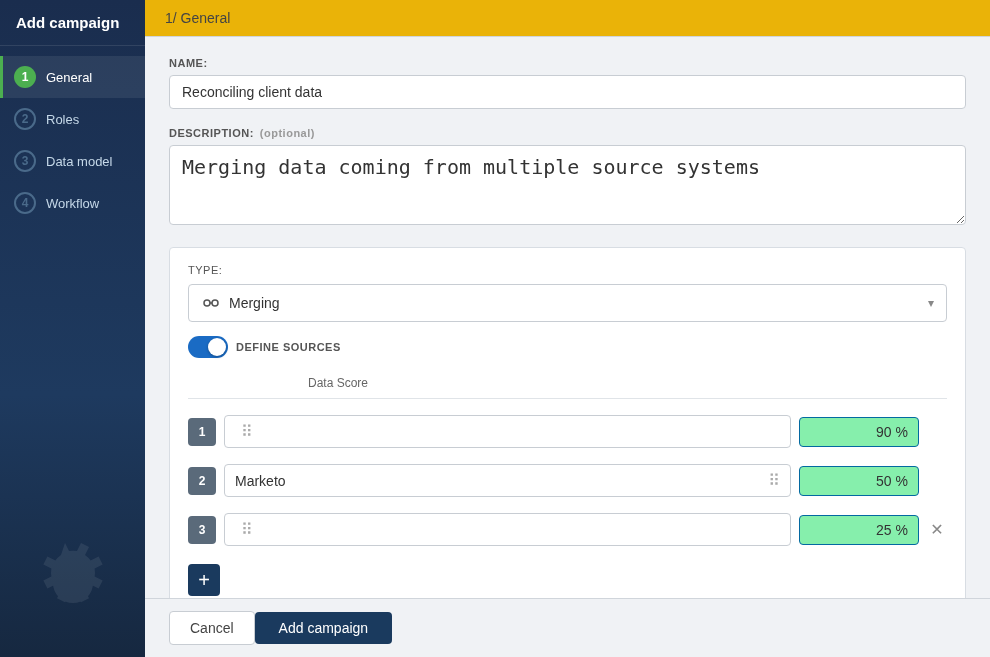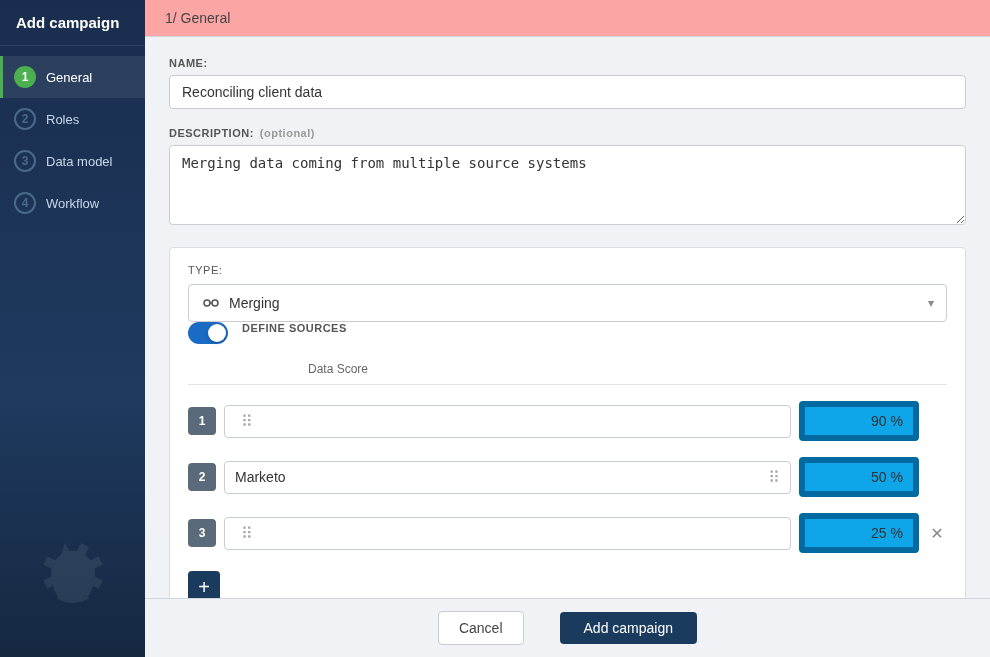--- a/index.html
+++ b/index.html
@@ -93,21 +93,21 @@
 
     
     .main {
       flex: 1;
       display: flex;
       flex-direction: column;
       background: #f0f2f5;
       height: 657px;
     }
     .page-header {
-      background: #fca5a5;
+      background: #eab308;
       padding: 10px 20px;
       border-bottom: 1px solid #d0d5db;
       font-size: 14px;
       color: #444;
       font-weight: 500;
     }
     .page-content {
       flex: 1;
       padding: 20px 24px;
       overflow-y: auto;
@@ -142,21 +142,21 @@
       font-size: 14px;
       color: #333;
       background: #fff;
       outline: none;
     }
     .form-textarea {
       width: 100%;
       padding: 9px 12px;
       border: 1px solid #c8cdd3;
       border-radius: 4px;
-      font-size: 14px;
+      font-size: 20px;
       color: #333;
       background: #fff;
       resize: vertical;
       min-height: 80px;
       outline: none;
     }
 
     
     .type-section {
       background: #fff;
@@ -201,21 +201,23 @@
       color: #555;
     }
     .chevron-down {
       color: #888;
       font-size: 12px;
     }
 
     
     .toggle-row {
       display: flex;
-      gap: 14px;
+      align-items: center;
+      gap: 8px;
+      margin-top: 14px;
       margin-bottom: 14px;
     }
     .toggle-switch {
       width: 40px;
       height: 22px;
       background: #1a6bc4;
       border-radius: 11px;
       position: relative;
       cursor: pointer;
       flex-shrink: 0;
@@ -297,23 +299,23 @@
       flex: 1;
     }
     .drag-handle {
       color: #aaa;
       font-size: 16px;
       cursor: grab;
       margin-left: 6px;
     }
     .source-score-field {
       width: 120px;
-      border: 6px solid #0369a1;
-      border-radius: 4px;
-      background: #0ea5e9;
+      border: 1px solid #0369a1;
+      border-radius: 4px;
+      background: #86efac;
       padding: 6px 10px;
       font-size: 14px;
       color: #333;
       text-align: right;
     }
     .remove-btn {
       width: 20px;
       height: 20px;
       display: flex;
       align-items: center;
@@ -341,23 +343,22 @@
       cursor: pointer;
       margin-top: 10px;
     }
 
     
     .page-footer {
       background: #f0f2f5;
       border-top: 1px solid #d0d5db;
       padding: 12px 24px;
       display: flex;
-      justify-content: center;
-      align-items: center;
-      gap: 36px;
+      justify-content: flex-start;
+      align-items: center;
     }
     .btn-cancel {
       padding: 8px 20px;
       background: #fff;
       border: 1px solid #c8cdd3;
       border-radius: 4px;
       font-size: 14px;
       color: #444;
       cursor: pointer;
     }

